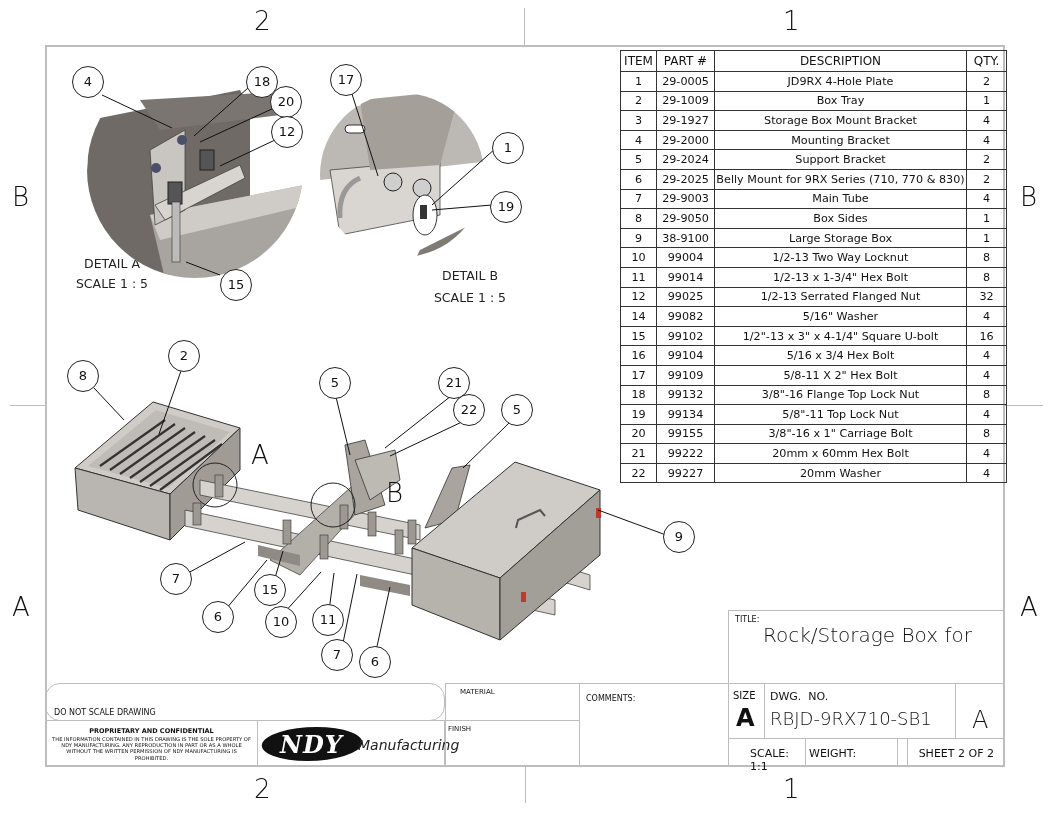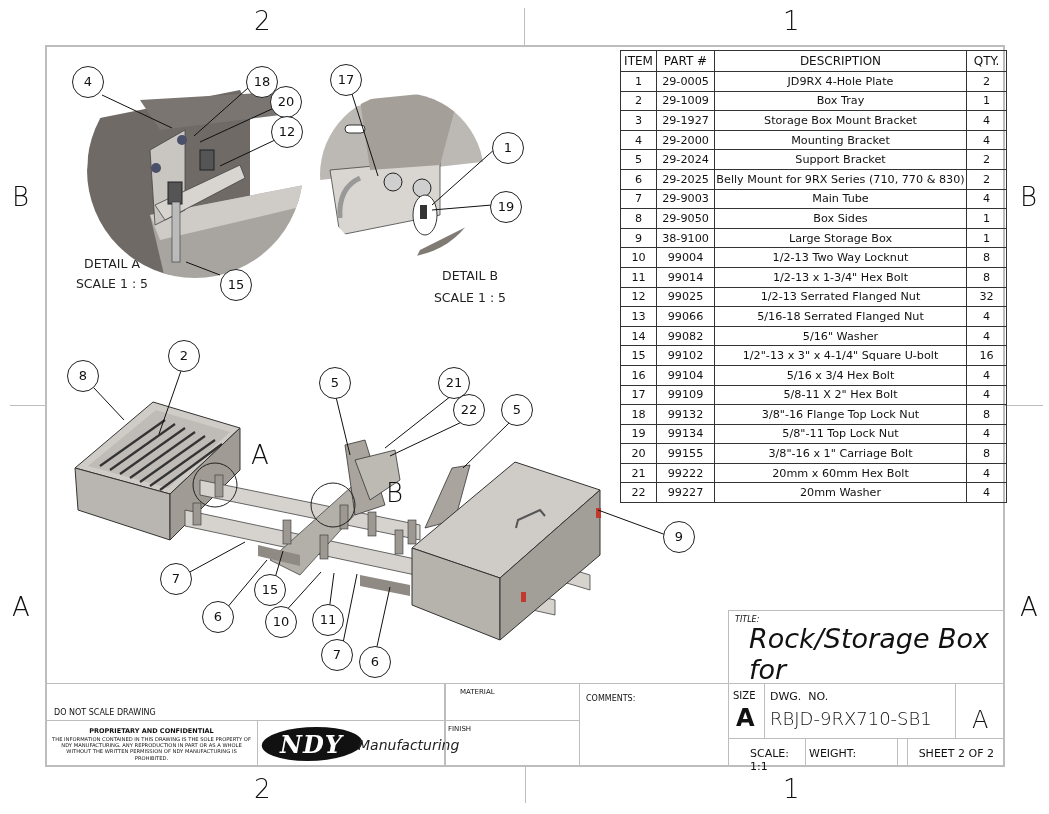--- a/index.html
+++ b/index.html
@@ -287,26 +287,20 @@
         <td>1/2-13 x 1-3/4" Hex Bolt</td>
         <td>8</td>
       </tr>
       <tr>
         <td>12</td>
         <td>99025</td>
         <td>1/2-13 Serrated Flanged Nut</td>
         <td>32</td>
       </tr>
       <tr>
-        <td>13</td>
-        <td>99066</td>
-        <td>5/16-18 Serrated Flanged Nut</td>
-        <td>4</td>
-      </tr>
-      <tr>
         <td>14</td>
         <td>99082</td>
         <td>5/16" Washer</td>
         <td>4</td>
       </tr>
       <tr>
         <td>15</td>
         <td>99102</td>
         <td>1/2"-13 x 3" x 4-1/4" Square U-bolt</td>
         <td>16</td>
@@ -349,44 +343,44 @@
       </tr>
       <tr>
         <td>22</td>
         <td>99227</td>
         <td>20mm Washer</td>
         <td>4</td>
       </tr>
     </tbody>
 </table>
 
-<div class="tb" style="left:45px;top:683px;width:400px;height:38px;">
+<div class="tb" style="left:45px;top:683px;width:400px;height:38px;border-radius:15px;">
   <div class="tb-small" style="position:absolute;left:8px;top:24px;">DO NOT SCALE DRAWING</div>
 </div>
 <div class="tb" style="left:45px;top:720px;width:213px;height:47px;">
   <div style="font-size:6.5px;font-weight:bold;text-align:center;margin-top:6px;">PROPRIETARY AND CONFIDENTIAL</div>
   <div style="font-size:5.2px;text-align:center;line-height:6.2px;padding:1px 4px;">THE INFORMATION CONTAINED IN THIS DRAWING IS THE SOLE PROPERTY OF NDY MANUFACTURING. ANY REPRODUCTION IN PART OR AS A WHOLE WITHOUT THE WRITTEN PERMISSION OF NDY MANUFACTURING IS PROHIBITED.</div>
 </div>
 <div class="tb" style="left:257px;top:720px;width:188px;height:47px;">
   <div style="position:absolute;left:4px;top:6px;width:100px;height:34px;border-radius:50%;background:#111;transform:skewX(-15deg);"></div>
   <div style="position:absolute;left:22px;top:9px;font-family:'DejaVu Serif',serif;font-weight:bold;font-style:italic;font-size:24px;color:#fff;letter-spacing:1px;">NDY</div>
   <div style="position:absolute;left:100px;top:16px;font-style:italic;font-size:14px;color:#222;">Manufacturing</div>
 </div>
 <div class="tb" style="left:445px;top:683px;width:135px;height:38px;">
   <div class="tb-small" style="position:absolute;left:2px;top:4px;font-size:7px;padding-left:12px;">MATERIAL</div>
 </div>
 <div class="tb" style="left:445px;top:720px;width:135px;height:47px;">
   <div class="tb-small" style="position:absolute;left:2px;top:4px;font-size:7px;">FINISH</div>
 </div>
 <div class="tb" style="left:579px;top:683px;width:150px;height:84px;">
   <div class="tb-small" style="position:absolute;left:6px;top:10px;">COMMENTS:</div>
 </div>
-<div class="tb" style="left:728px;top:610px;width:277px;height:74px;font-style:italic;">
+<div class="tb" style="left:728px;top:610px;width:277px;height:74px;">
   <div style="position:absolute;left:6px;top:4px;font-size:8px;">TITLE:</div>
-  <div style="position:absolute;left:20px;top:12px;font-size:27px;font-weight:300;">Rock/Storage Box for</div>
+  <div style="position:absolute;left:34px;top:12px;font-size:20px;font-weight:300;">Rock/Storage Box for</div>
 </div>
 <div class="tb" style="left:728px;top:683px;width:37px;height:56px;">
   <div style="position:absolute;left:4px;top:6px;font-size:10px;">SIZE</div>
   <div style="position:absolute;left:7px;top:20px;font-size:24px;font-weight:bold;">A</div>
 </div>
 <div class="tb" style="left:764px;top:683px;width:192px;height:56px;">
   <div style="position:absolute;left:5px;top:6px;font-size:11px;white-space:pre;">DWG.  NO.</div>
   <div style="position:absolute;left:5px;top:24px;font-size:18px;font-weight:300;">RBJD-9RX710-SB1</div>
 </div>
 <div class="tb" style="left:955px;top:683px;width:50px;height:56px;">

